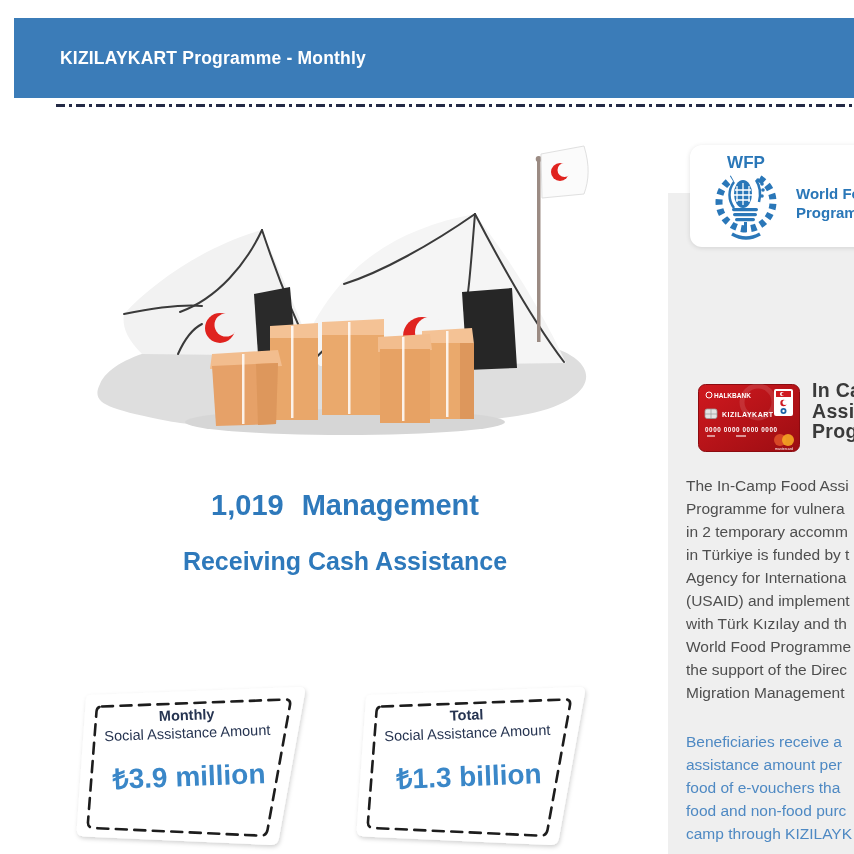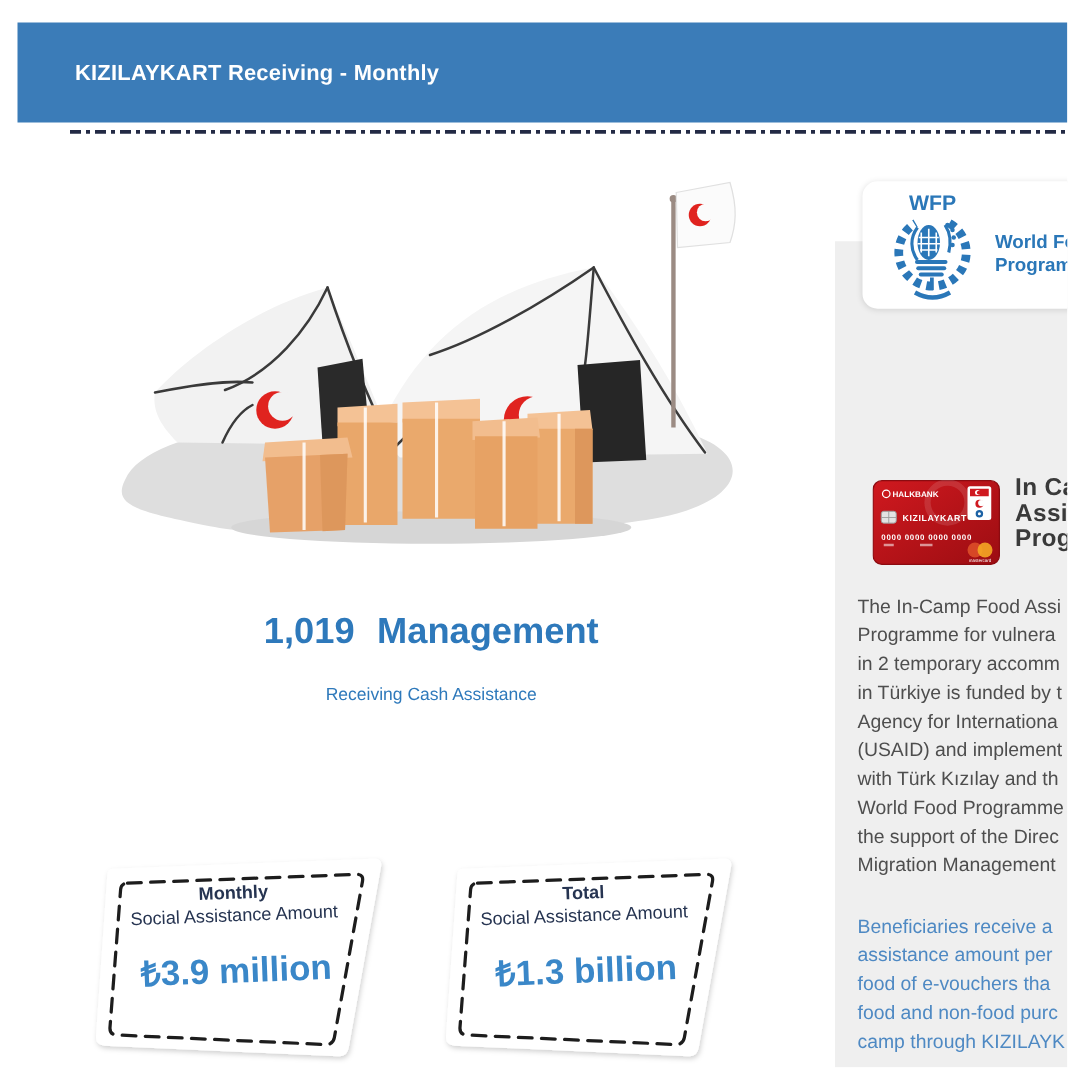--- a/index.html
+++ b/index.html
@@ -18,21 +18,21 @@
             background:repeating-linear-gradient(90deg,#232a45 0 9px,transparent 9px 13px,
                        #232a45 13px 16px,transparent 16px 20px);}
 
   
   .scene{position:absolute;left:60px;top:132px;width:560px;height:330px;}
 
   
   .stats{position:absolute;left:60px;top:486px;width:570px;text-align:center;color:#2e79bb;}
   .stat-line{font-size:29px;font-weight:bold;line-height:39px;}
   .stat-num{margin-right:18px;}
-  .stat-sub{font-size:14px;font-weight:normal;margin-top:22px;}
+  .stat-sub{font-size:25px;font-weight:bold;margin-top:22px;}
 
   
   .voucher{position:absolute;top:678px;width:260px;height:176px;}
   .v-left{left:60px;}
   .v-right{left:340px;}
   .voucher svg{position:absolute;left:0;top:0;}
   .v-text{position:absolute;left:33px;top:28px;width:190px;text-align:center;
           transform:rotate(-2.2deg);color:#263451;}
   .v-period{font-size:14.5px;font-weight:bold;line-height:18px;}
   .v-label{font-size:14.5px;line-height:19px;}
@@ -56,21 +56,21 @@
          line-height:23px;color:#4e89c3;}
   .para2 .b{font-weight:normal;}
   .p2line{white-space:nowrap;}
 </style>
 </head>
 <body>
 
 <div class="page">
 
   <header class="topbar">
-    <span class="tb-bold">KIZILAYKART Receiving - Monthly</span>
+    <span class="tb-bold">KIZILAYKART Programme - Monthly</span>
   </header>
   <div class="dash-sep"></div>
 
   <svg class="scene" viewBox="0 0 560 330">
     <path d="M40,252 C55,218 140,202 235,208 C310,213 430,198 488,214 C545,230 538,268 468,282 C390,297 175,302 108,289 C48,277 30,272 40,252 Z" fill="#dedede"></path>
 
     <g>
       <path d="M64,182 C95,148 150,112 202,98 C224,150 242,190 254,224 L82,222 C66,206 62,194 64,182 Z" fill="#f2f2f2"></path>
       <g fill="none" stroke="#3a3a3a" stroke-width="2" stroke-linecap="round">
         <path d="M202,98 C186,132 158,166 120,180"></path>

